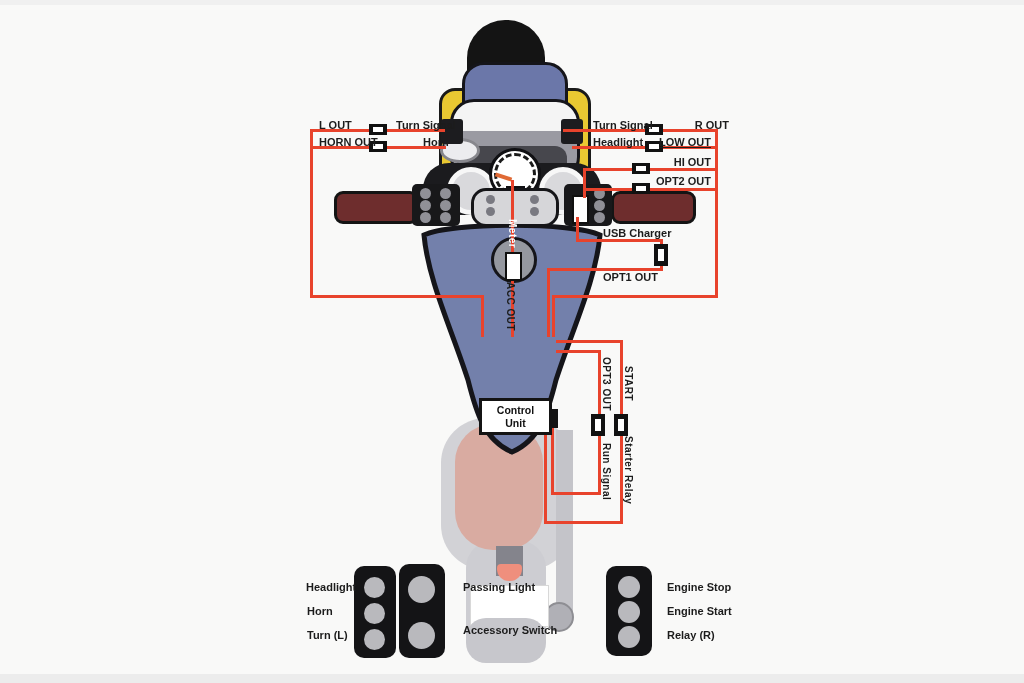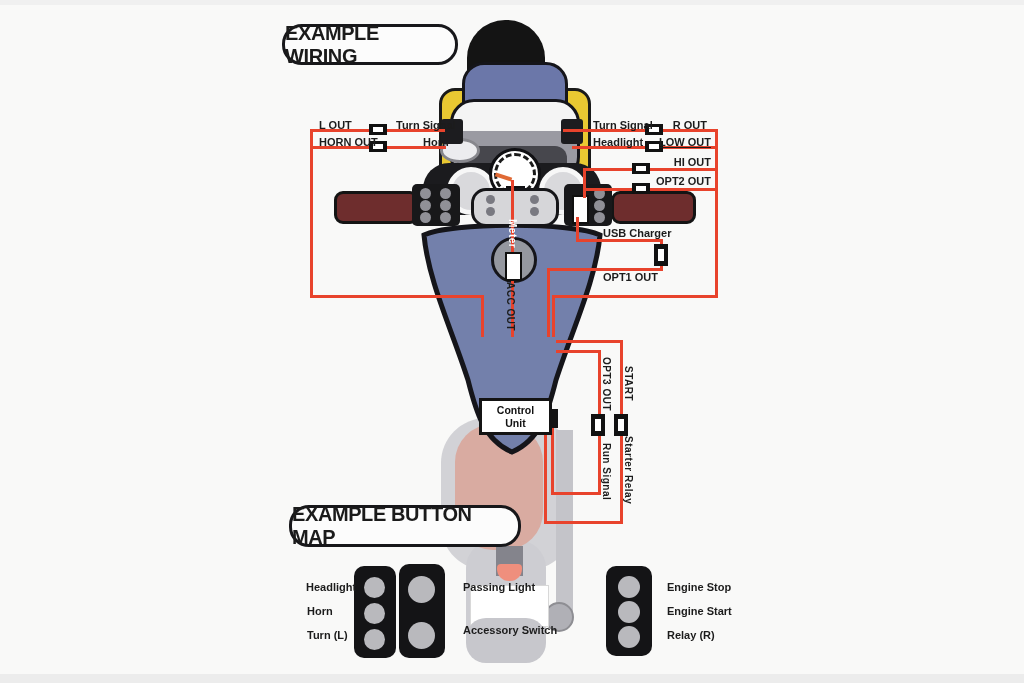--- a/index.html
+++ b/index.html
@@ -135,36 +135,34 @@
   <div class="white-box" style="left:479px;top:398px;width:67px;height:31px;">
     <div style="font:bold 10.5px 'Liberation Sans',sans-serif;line-height:1.15;color:#111;">Control</div>
     <div style="font:bold 10.5px 'Liberation Sans',sans-serif;line-height:1.15;color:#111;">Unit</div>
   </div>
 
   <div class="lbl" style="left:313px;top:119px;">L OUT</div>
   <div class="lbl" style="left:390px;top:119px;">Turn Signal</div>
   <div class="lbl" style="left:313px;top:136px;">HORN OUT</div>
   <div class="lbl" style="left:417px;top:136px;">Horn</div>
   <div class="lbl" style="left:587px;top:119px;">Turn Signal</div>
-  <div class="lbl" style="right:317px;top:119px;text-align:right;">R OUT</div>
+  <div class="lbl" style="right:295px;top:119px;text-align:right;">R OUT</div>
   <div class="lbl" style="left:587px;top:136px;">Headlight</div>
   <div class="lbl" style="right:313px;top:136px;text-decoration:underline;">LOW OUT</div>
   <div class="lbl" style="right:313px;top:156px;">HI OUT</div>
   <div class="lbl" style="right:313px;top:175px;">OPT2 OUT</div>
   <div class="lbl" style="left:597px;top:227px;">USB Charger</div>
   <div class="lbl" style="left:597px;top:271px;">OPT1 OUT</div>
   <div class="vlbl" style="left:507px;top:219px;color:#fff;">Meter</div>
   <div class="vlbl" style="left:505px;top:282px;">ACC OUT</div>
   <div class="vlbl" style="left:601px;top:357px;">OPT3 OUT</div>
   <div class="vlbl" style="left:623px;top:366px;">START</div>
   <div class="vlbl" style="left:601px;top:443px;">Run Signal</div>
   <div class="vlbl" style="left:623px;top:436px;">Starter Relay</div>
 
-  <div class="pill-title" style="left:282px;top:24px;width:170px;height:35px;">EXAMPLE WIRING</div>
-  <div class="pill-title" style="left:289px;top:505px;width:226px;height:36px;">EXAMPLE BUTTON MAP</div>
 
   <div class="btn-cluster" style="left:354px;top:566px;width:42px;height:92px;">
     <div class="btn-circle" style="left:10px;top:11px;width:21px;height:21px;"></div>
     <div class="btn-circle" style="left:10px;top:37px;width:21px;height:21px;"></div>
     <div class="btn-circle" style="left:10px;top:63px;width:21px;height:21px;"></div>
   </div>
   <div class="btn-cluster" style="left:399px;top:564px;width:46px;height:94px;">
     <div class="btn-circle" style="left:9px;top:12px;width:27px;height:27px;"></div>
     <div class="btn-circle" style="left:9px;top:58px;width:27px;height:27px;"></div>
   </div>

